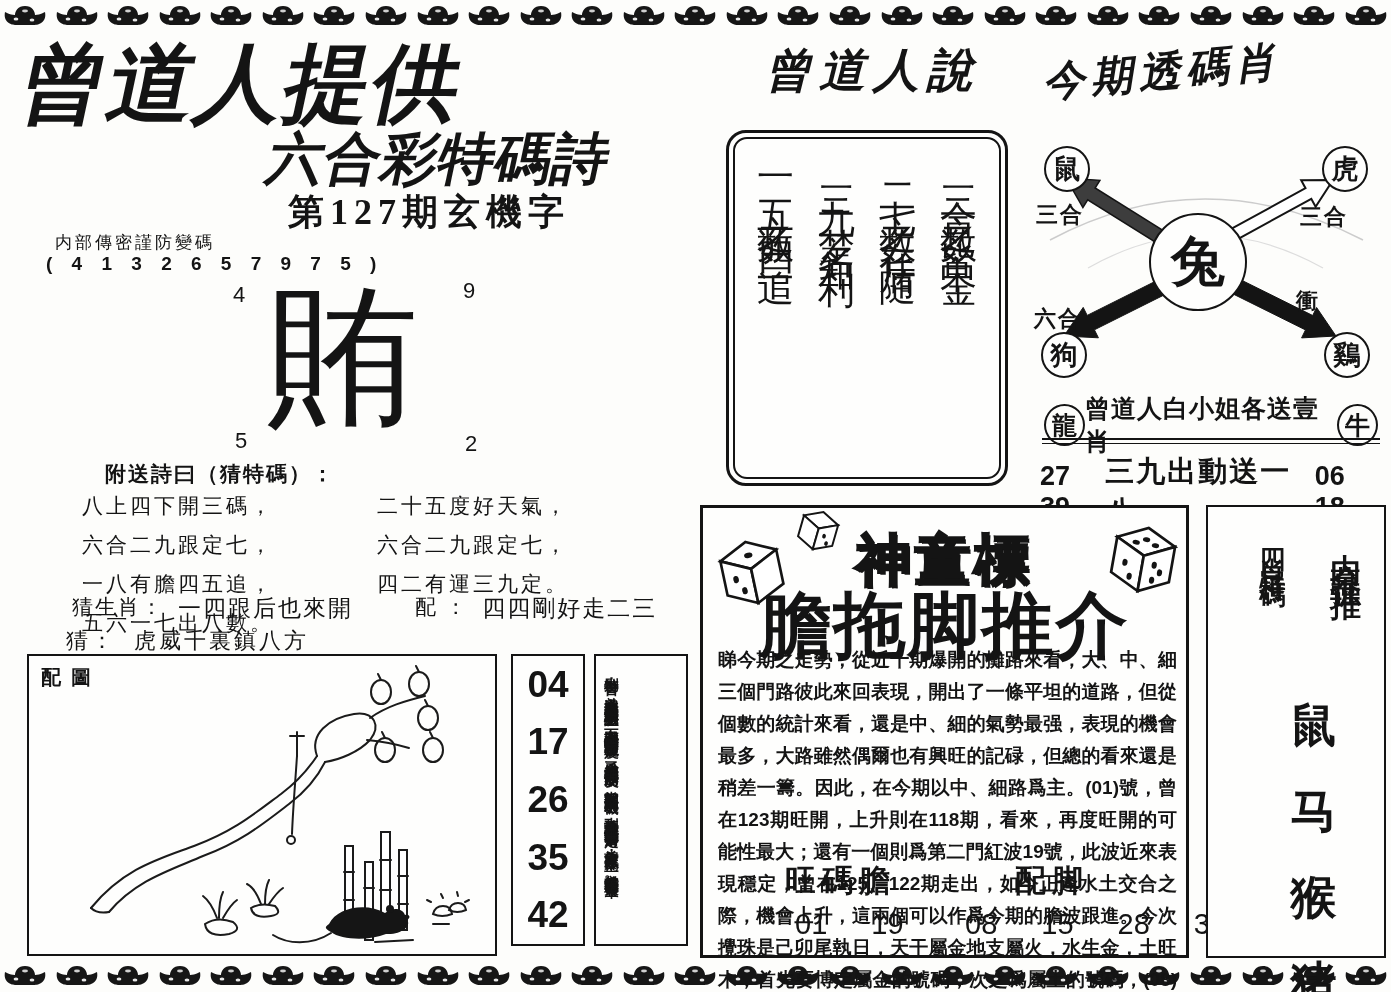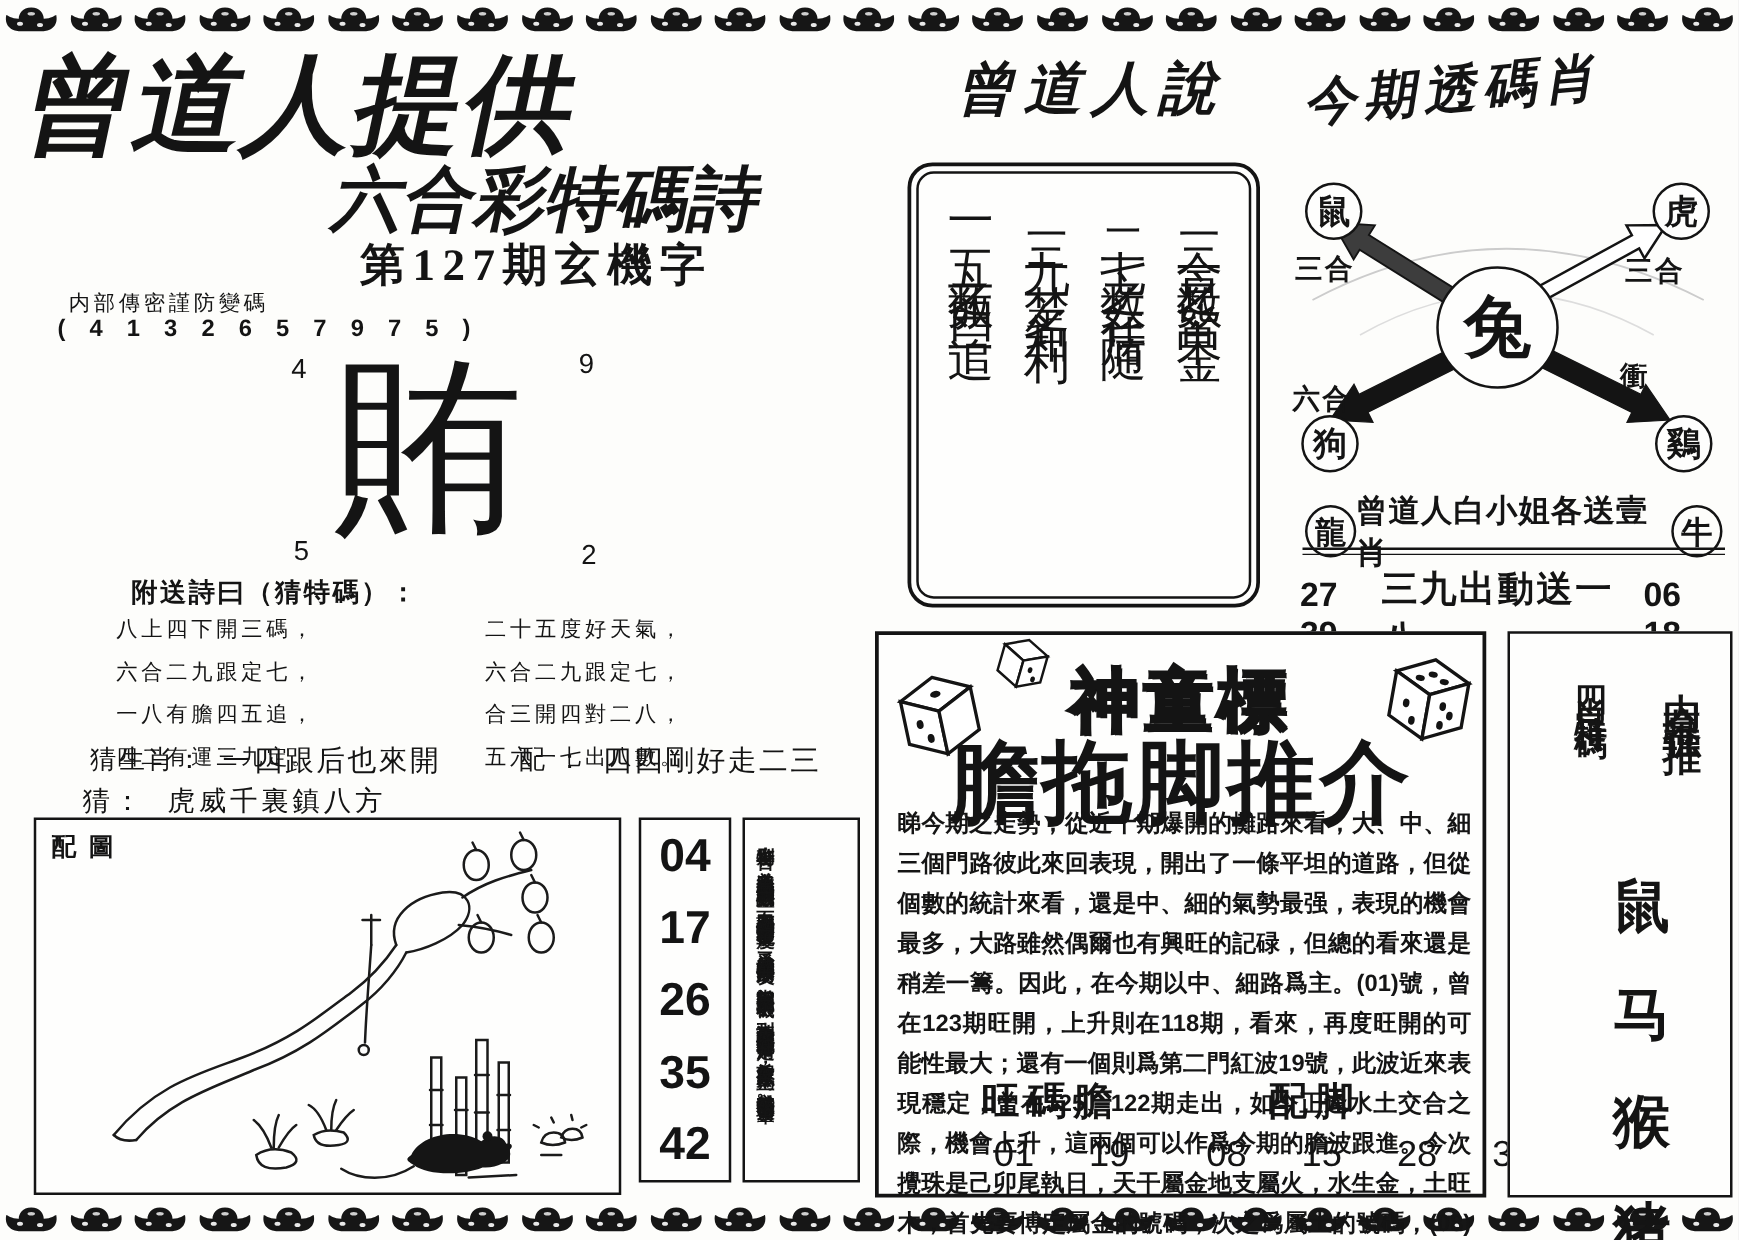--- a/index.html
+++ b/index.html
@@ -31,22 +31,22 @@
 
   
   .mystic { left:175px; top:278px; width:335px; height:178px; }
   .mystic .corner { position:absolute; font-size:22px;
     font-family:"Liberation Sans","DejaVu Sans",sans-serif; }
   .mystic .big-char { position:absolute; left:50%; top:50%; transform:translate(-50%,-54%);
     font-size:152px; font-weight:400; }
 
   
   .poem-head { left:58px; top:460px; font-size:21px; font-weight:700; letter-spacing:2px;padding-left:47px; }
-  .poem-grid { left:93px; top:492px; width:580px; display:grid;
-    grid-template-columns:295px 285px; row-gap:11px; font-size:17px; letter-spacing:3px; }
+  .poem-grid { left:82px; top:492px; width:580px; display:grid;
+    grid-template-columns:295px 285px; row-gap:11px; font-size:21px; letter-spacing:3px; }
   .guess-row1 { left:72px; top:593px; font-size:21px; letter-spacing:2px; display:flex; gap:14px; }
   .guess-row1 .v { font-size:23px; }
   .guess-row2 { left:66px; top:626px; font-size:22px; letter-spacing:3px; display:flex; gap:18px; }
 
   
   .illus-box { left:27px; top:654px; width:470px; height:302px; border:2px solid #141414; background:#fefefd;font-family:Liberation Serif, serif; }
   .illus-label { position:absolute; left:12px; top:8px; font-size:20px; font-weight:700; letter-spacing:10px; }
   .num-strip { left:511px; top:654px; width:74px; height:292px; border:2px solid #141414;
     display:flex; flex-direction:column; justify-content:space-around; align-items:center;
     font-size:37px; font-weight:700; font-family:"Liberation Sans","DejaVu Sans",sans-serif; background:#fefefd; }
@@ -459,21 +459,20 @@
     <span class="big-char">賄</span>
   </div>
 
   <div class="abs poem-head">附送詩曰（猜特碼）：</div>
   <div class="abs poem-grid">
     <div>八上四下開三碼，</div>
     <div>二十五度好天氣，</div>
     <div>六合二九跟定七，</div>
     <div>六合二九跟定七，</div>
     <div>一八有膽四五追，</div>
-    <div>合三開四對二八，</div>
     <div>四二有運三九定。</div>
     <div>五六一七出八數。</div>
   </div>
   <div class="abs guess-row1">
     <span>猜生肖：</span>
     <span class="v">一四跟后也來開</span>
     <span style="margin-left:48px;">配 ：</span>
     <span class="v">四四剛好走二三</span>
   </div>
   <div class="abs guess-row2">

